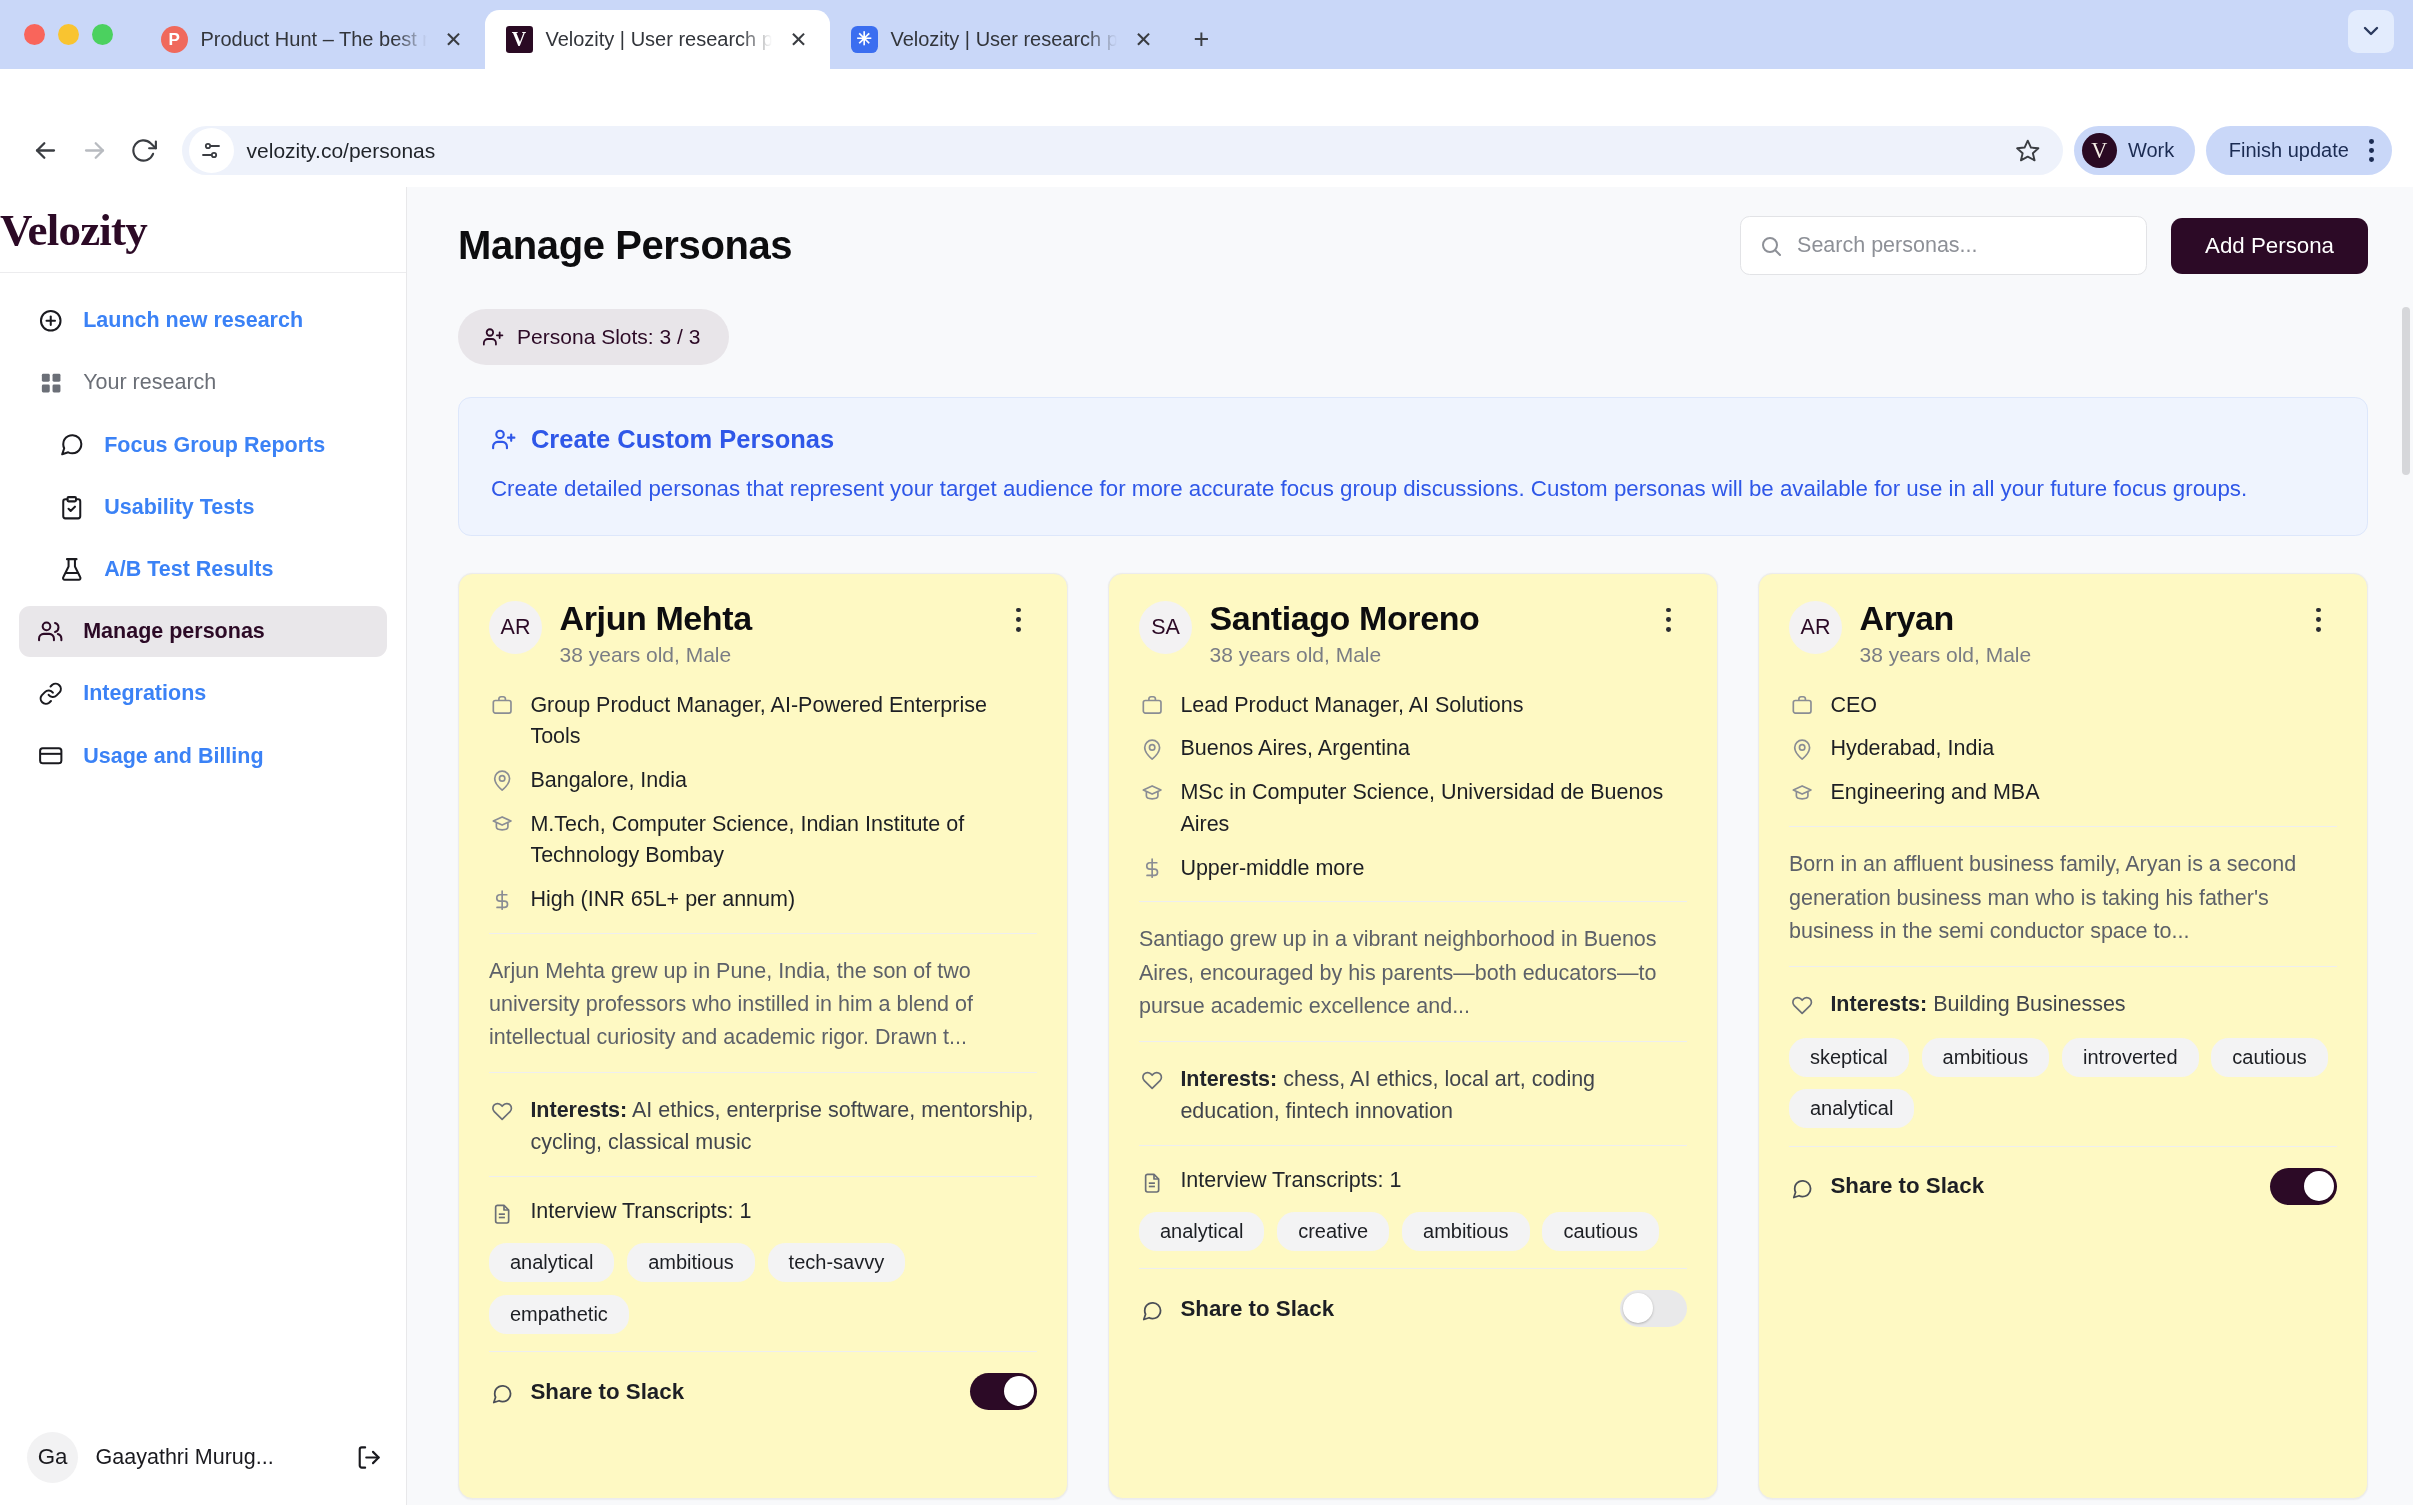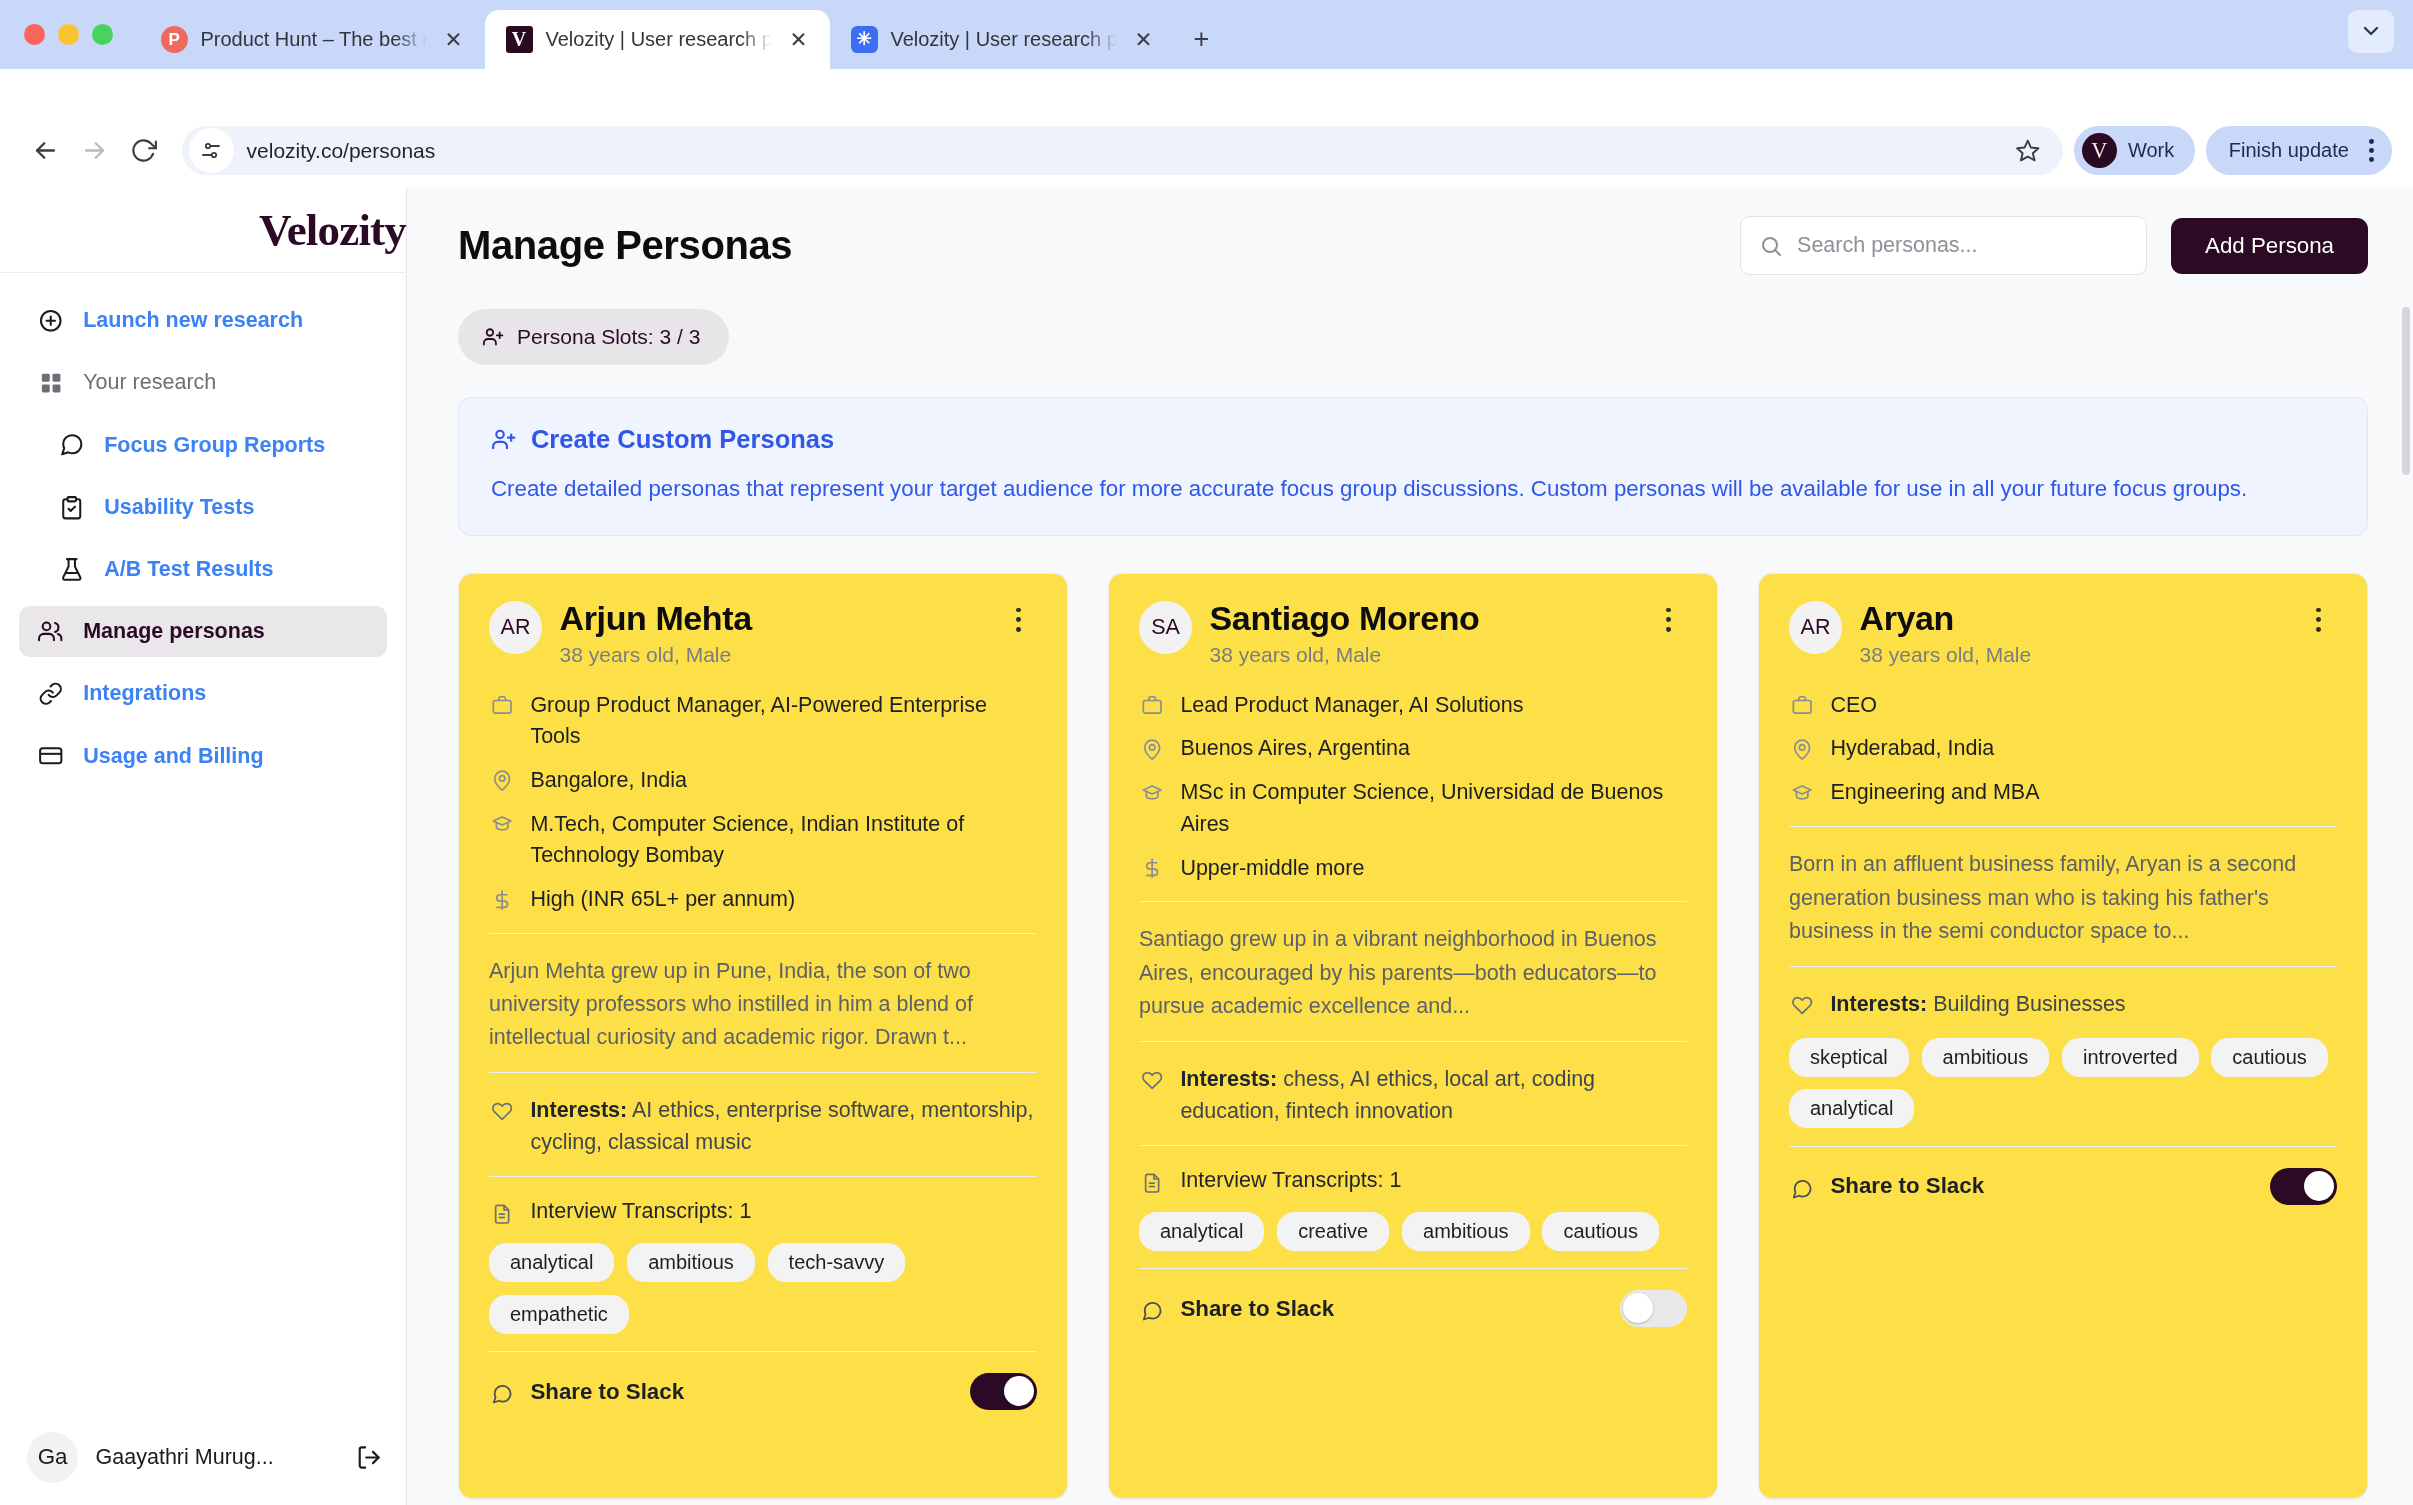--- a/index.html
+++ b/index.html
@@ -97,21 +97,21 @@
   
   .viewport { flex: 1 1 auto; display: flex; background: #f8f9fb; min-height: 0; position: relative; }
 
   
   .sidebar {
     width: 407px; flex: 0 0 407px; background: #ffffff;
     border-right: 0.8px solid #e8e8ea;
     display: flex; flex-direction: column;
   }
   .brand {
-    height: 86px; display: flex; align-items: center; justify-content: flex-end;
+    height: 86px; display: flex; align-items: center; justify-content: flex-start;
     border-bottom: 0.8px solid #ececee; flex: 0 0 auto;
   }
   .brand-text {
     font-family: "Liberation Serif", serif;
     font-size: 45px; font-weight: bold; color: #2c0a26; letter-spacing: -0.8px;
   }
   .nav { padding: 22.3px 19px 0 19px; flex: 1 1 auto; }
   .nav-item {
     display: flex; align-items: center; gap: 17.6px;
     height: 51px; padding: 0 17.6px; border-radius: 11.2px; margin-bottom: 11.2px;
@@ -160,21 +160,21 @@
   .banner {
     margin-top: 32px; background: #eff4fe; border: 0.8px solid #dde7fb;
     border-radius: 12.8px; padding: 27px 32px 29px 32px;
   }
   .banner-head { display: flex; align-items: center; gap: 14.4px; }
   .banner-title { font-size: 25.5px; font-weight: bold; color: #2f57e8; }
   .banner-body { margin-top: 17.6px; font-size: 22.3px; line-height: 1.55; color: #2f57e8; max-width: 1828px; }
 
   .cards { margin-top: 37px; display: flex; gap: 40px; }
   .card {
-    flex: 1 1 0; background: #fde047; border: 0.8px solid #ececed;
+    flex: 1 1 0; background: #fef9c3; border: 0.8px solid #ececed;
     border-radius: 14.4px; padding: 27px 30px 0 30px;
     box-shadow: 0 0.8px 1.6px rgba(16,24,40,.05);
     min-width: 0; height: 926px;
   }
   .card-head { display: flex; align-items: flex-start; gap: 17.6px; }
   .card-av {
     width: 53px; height: 53px; border-radius: 50%; background: #f3f2f3; flex: 0 0 auto;
     display: flex; align-items: center; justify-content: center;
     font-size: 21.5px; color: #2c0a26;
   }

